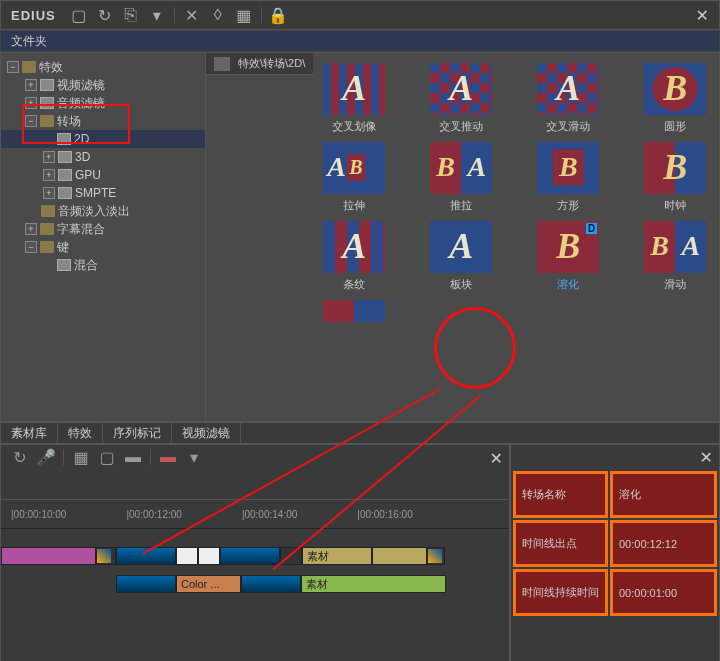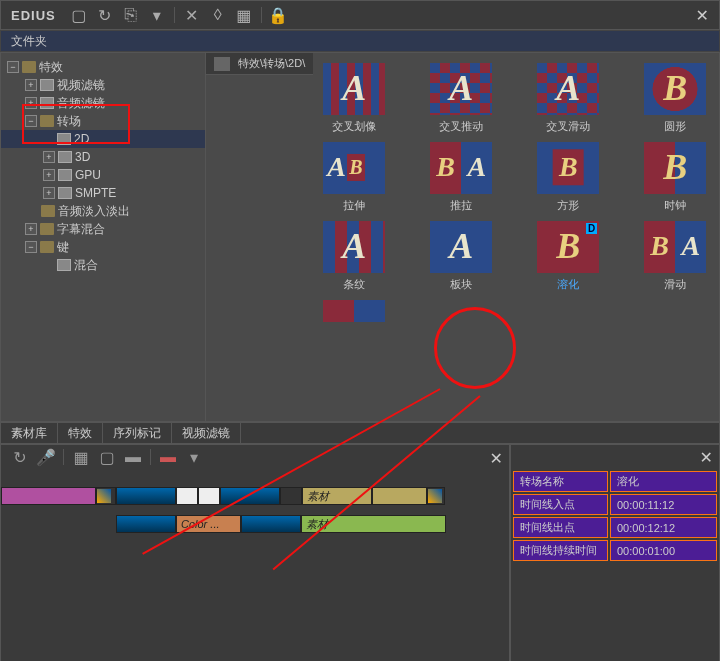--- a/index.html
+++ b/index.html
@@ -65,26 +65,26 @@
 .timeline { flex: 1; background: #3a3a3a; border: 1px solid #555; position: relative; }
 .info { width: 210px; background: #3a3a3a; border: 1px solid #555; }
 
 .tl-toolbar { height: 24px; background: #3a3a3a; display: flex; align-items: center; padding: 0 6px; }
 .tl-toolbar .tb-icon { color: #999; }
 .tl-close { position: absolute; top: 4px; right: 6px; color: #ccc; cursor: pointer; }
 
 .ruler { height: 30px; background: #3a3a3a; border-top: 1px solid #555; border-bottom: 1px solid #222; display: flex; align-items: center; color: #999; font-size: 10px; padding-left: 10px; margin-top: 30px; }
 .ruler span { margin-right: 60px; }
 .tracks { padding-top: 18px; }
-.track { height: 26px; display: flex; margin-bottom: 2px; font-style: italic; }
+.track { height: 26px; display: flex; margin-bottom: 2px; }
 .clip { height: 18px; border: 1px solid #222; display: flex; align-items: center; font-size: 11px; color: #222; }
 
 .info-hdr { height: 24px; display: flex; align-items: center; justify-content: flex-end; padding: 0 6px; color: #ccc; }
 .info-tbl { width: 100%; }
-.info-tbl td { border: 1px solid #f97316; padding: 2px 6px; color: #ccc; font-size: 11px; background: #4c1d95; }
+.info-tbl td { border: 3px solid #f97316; padding: 13px 6px; color: #ccc; font-size: 11px; background: #7f1d1d; }
 .info-tbl td:first-child { width: 95px; }
 
 .red-line { position: absolute; border-top: 2px solid #e11; transform-origin: left center; pointer-events: none; }
 </style>
 </head>
 <body>
 
 <div class="titlebar">
   <span class="app-name">EDIUS</span>
   <span class="tb-icon">▢</span>
@@ -299,20 +299,26 @@
       <span class="tb-sep"></span>
       <span class="tb-icon">▦</span>
       <span class="tb-icon">▢</span>
       <span class="tb-icon">▬</span>
       <span class="tb-sep"></span>
       <span class="tb-icon" style="color:#c55">▬</span>
       <span class="tb-icon">▾</span>
     </div>
     <span class="tl-close">✕</span>
 
+    <div class="ruler">
+      <span>|00:00:10:00</span>
+      <span>|00:00:12:00</span>
+      <span>|00:00:14:00</span>
+      <span>|00:00:16:00</span>
+    </div>
 
     <div class="tracks">
       <div class="track">
         <div class="clip" style="width:95px;background:#b050a0"></div>
         <div class="clip" style="width:20px;background:#333">
             <span style="width:14px;height:14px;background:linear-gradient(45deg,#fa0,#05a);display:inline-block"></span>
           </div>
         <div class="clip" style="width:60px;background:linear-gradient(#06a,#035)"></div>
         <div class="clip" style="width:22px;background:#eee"></div>
         <div class="clip" style="width:22px;background:#eee"></div>
@@ -342,24 +348,20 @@
 
   <div class="info">
     <div class="info-hdr">
         <span>✕</span>
       </div>
     <table class="info-tbl">
       <tbody>
           <tr>
             <td>转场名称</td>
             <td>溶化</td>
-          </tr>
-      <tr>
-            <td>时间线入点</td>
-            <td>00:00:11:12</td>
           </tr>
       <tr>
             <td>时间线出点</td>
             <td>00:00:12:12</td>
           </tr>
       <tr>
             <td>时间线持续时间</td>
             <td>00:00:01:00</td>
           </tr>
     </tbody>

